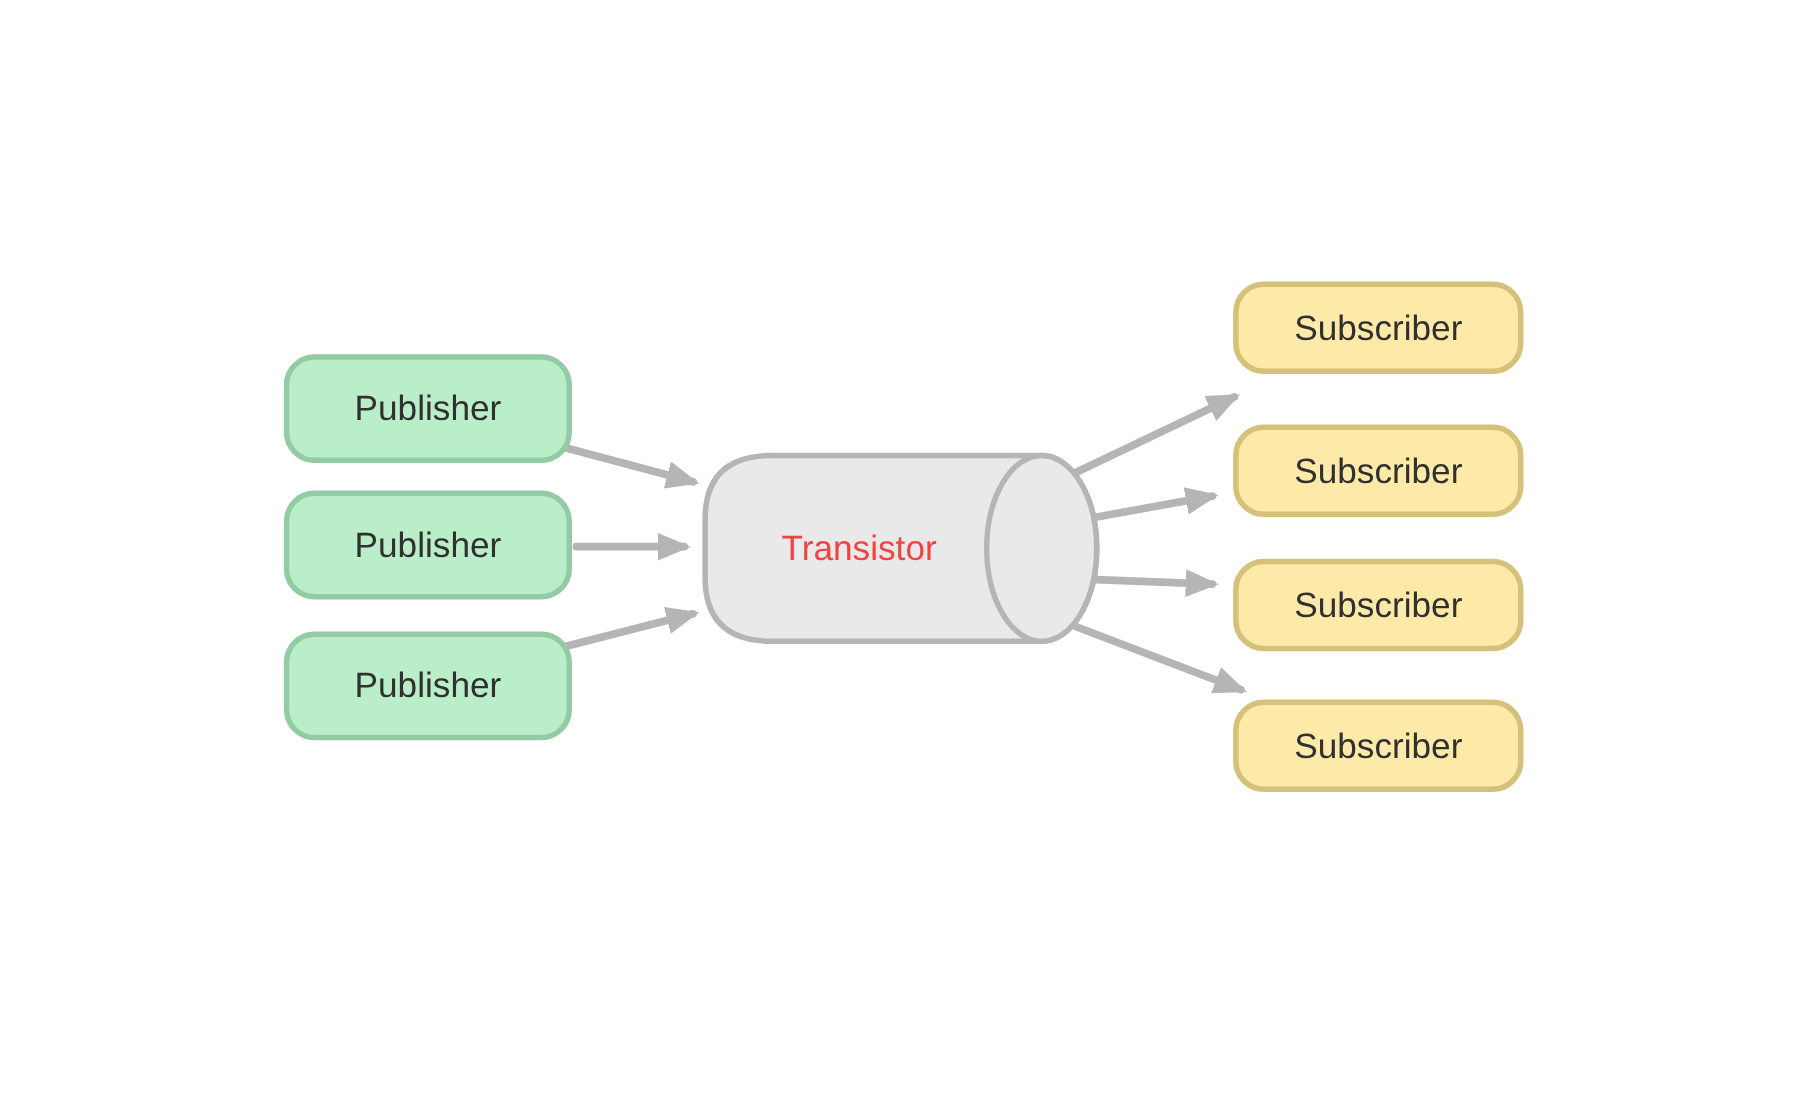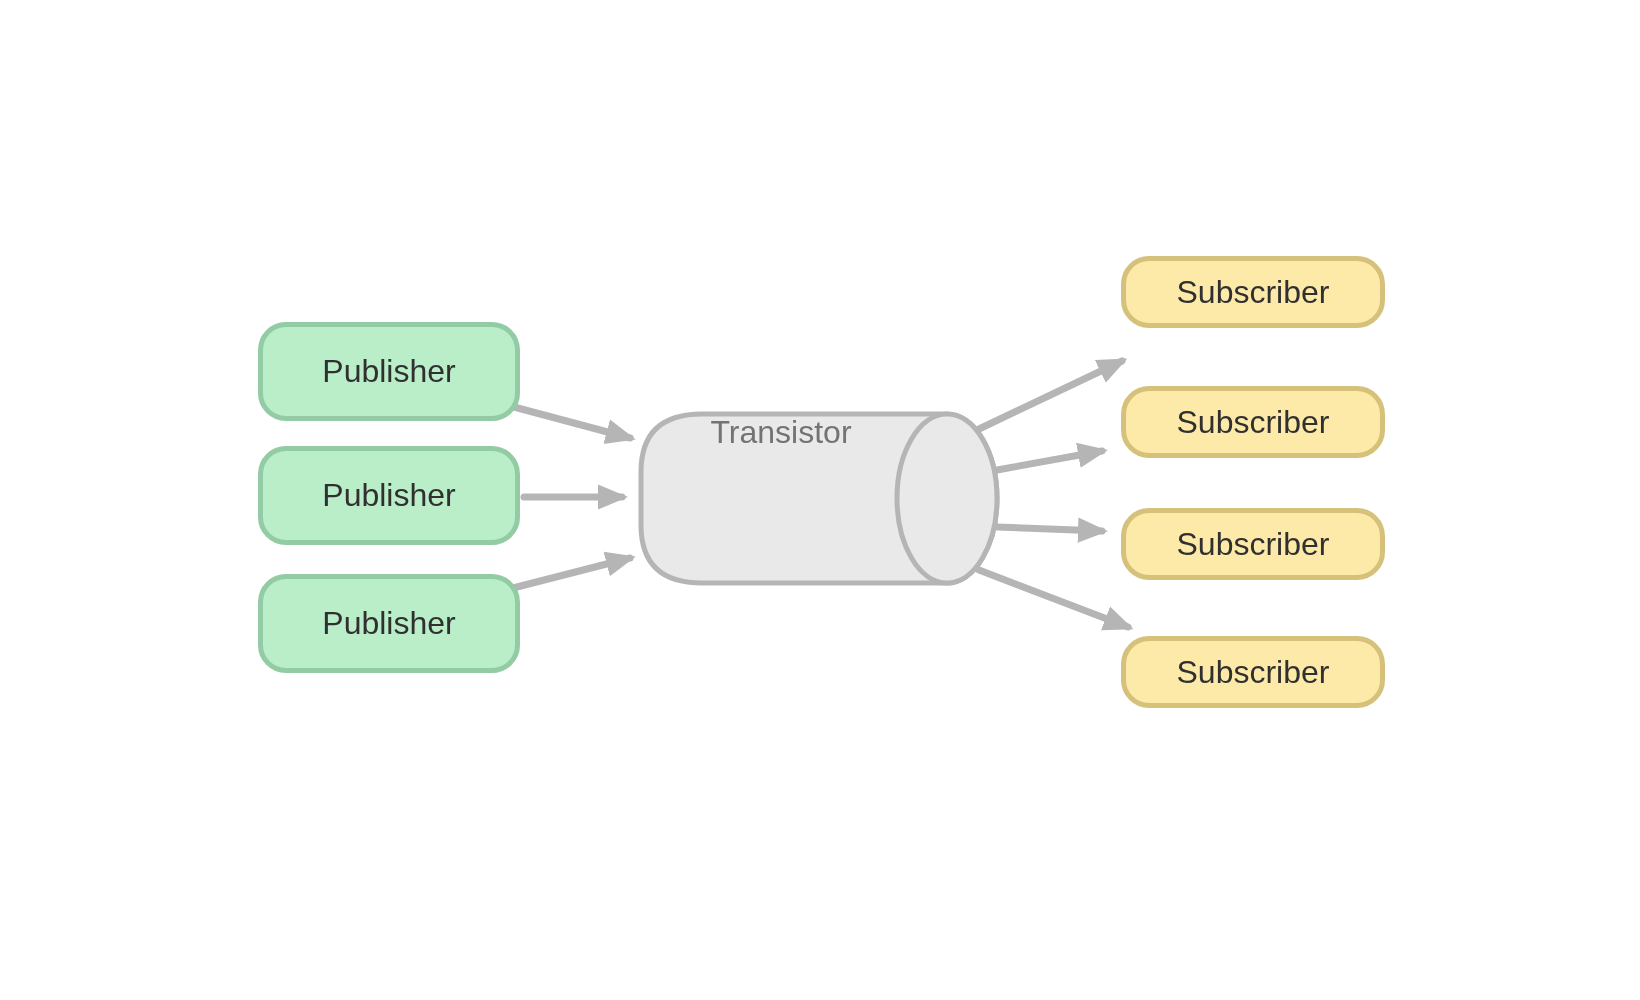--- a/index.html
+++ b/index.html
@@ -33,34 +33,35 @@
   }
   .publisher {
     width: 262px;
     height: 99px;
     background: #b9eec9;
     border: 5px solid #92cba4;
     text-align: right;
   }
   .subscriber {
     width: 264px;
-    height: 72px;
+    height: 84px;
     background: #fdeaa9;
     border: 5px solid #d6c17b;
   }
   .hub-label {
     position: absolute;
     left: 641px;
     top: 414px;
     width: 280px;
     height: 169px;
     display: flex;
+    align-items: center;
     justify-content: center;
     font-size: 32px;
-    color: #737373;
+    color: #ef4444;
     white-space: nowrap;
   }
 </style>
 </head>
 <body>
 
 <div class="canvas">
 
   <svg class="layer" width="1640" height="1000" viewBox="0 0 1640 1000">
     <defs>

